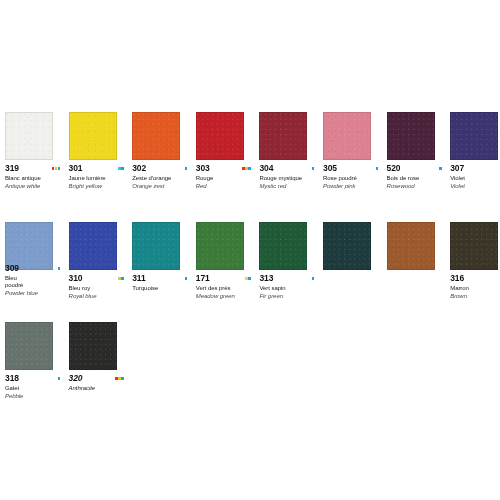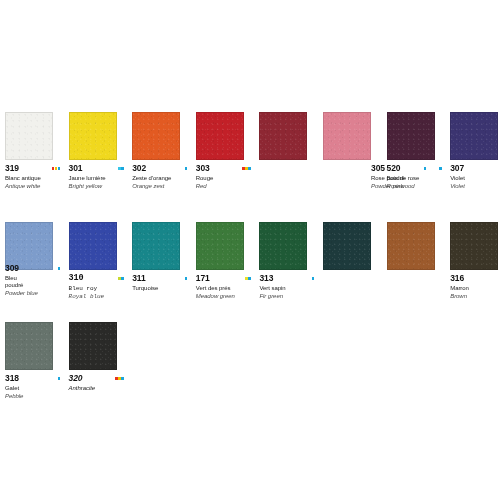--- a/index.html
+++ b/index.html
@@ -143,24 +143,34 @@
           <span class="dot" style="background: rgb(240, 196, 0);"></span>
           <span class="dot" style="background: rgb(26, 166, 221);"></span>
         </div>
       </div>
       <div class="fr">Rouge</div>
       <div class="en">Red</div>
     </div>
     <div class="swatch-cell" style="left: 259.4px; top: 108px;">
       <div class="swatch" title="304 Rouge mystique" style="background: rgb(142, 39, 51);"></div>
     </div>
+    <div class="label-block" style="left: 259.4px; top: 160px;">
+      <div class="code-row">
+        <div class="code">304</div>
+        <div class="dots">
+          <span class="dot" style="background: rgb(26, 166, 221);"></span>
+        </div>
+      </div>
+      <div class="fr">Rouge mystique</div>
+      <div class="en">Mystic red</div>
+    </div>
     <div class="swatch-cell" style="left: 323px; top: 108px;">
       <div class="swatch" title="305 Rose poudré" style="background: rgb(221, 128, 145);"></div>
     </div>
-    <div class="label-block" style="left: 323px; top: 160px; margin-left: 48px;">
+    <div class="label-block" style="left: 323px; top: 160px;">
       <div class="code-row">
         <div class="code">305</div>
         <div class="dots">
           <span class="dot" style="background: rgb(26, 166, 221);"></span>
         </div>
       </div>
       <div class="fr">Rose poudré</div>
       <div class="en">Powder pink</div>
     </div>
     <div class="swatch-cell" style="left: 386.6px; top: 108px;">
@@ -195,21 +205,21 @@
         <div class="dots">
           <span class="dot" style="background: rgb(26, 166, 221);"></span>
         </div>
       </div>
       <div class="fr">Bleu<br>poudré</div>
       <div class="en">Powder blue</div>
     </div>
     <div class="swatch-cell" style="left: 68.6px; top: 218px;">
       <div class="swatch" title="310 Bleu roy" style="background: rgb(52, 72, 168);"></div>
     </div>
-    <div class="label-block" style="left: 68.6px; top: 270px; font-family: Liberation Mono, monospace;">
+    <div class="label-block" style="left: 68.6px; top: 270px;">
       <div class="code-row">
         <div class="code">310</div>
         <div class="dots">
           <span class="dot" style="background: rgb(200, 217, 46);"></span>
           <span class="dot" style="background: rgb(26, 166, 221);"></span>
         </div>
       </div>
       <div class="fr">Bleu roy</div>
       <div class="en">Royal blue</div>
     </div>

